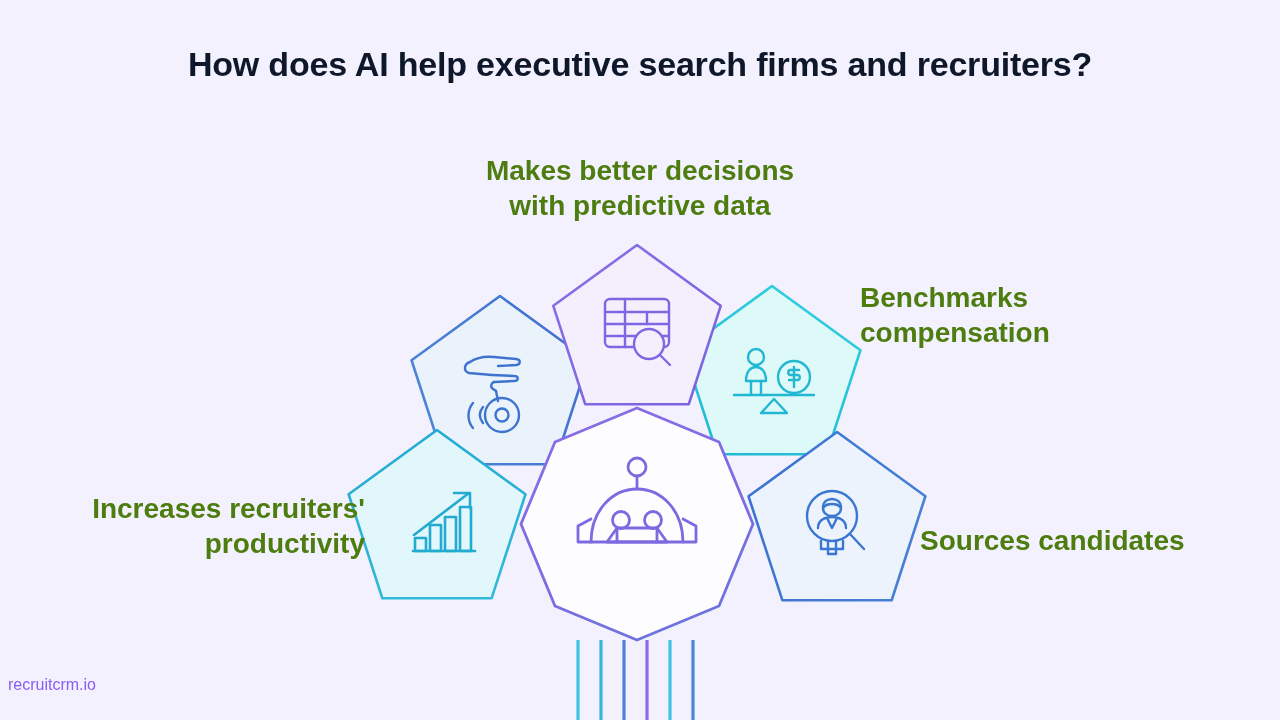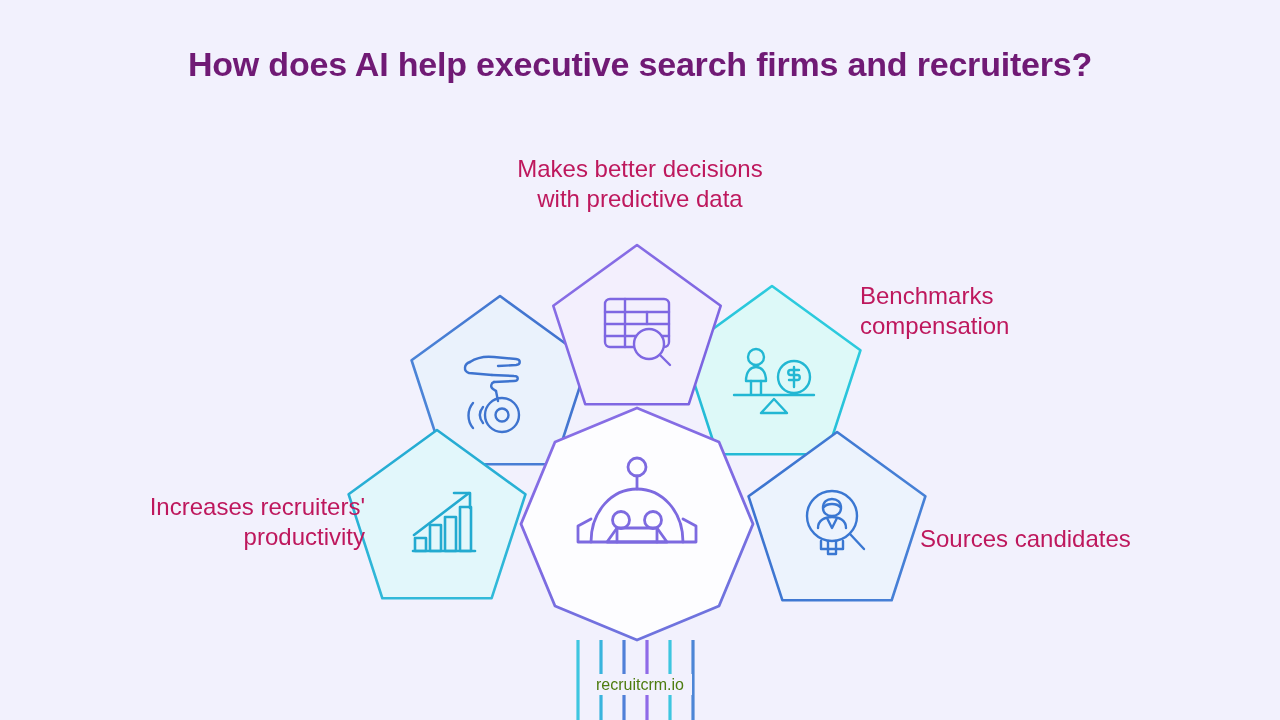--- a/index.html
+++ b/index.html
@@ -21,30 +21,30 @@
     height: 720px;
   }
   .title {
     position: absolute;
     top: 45px;
     left: 0;
     width: 1280px;
     text-align: center;
     font-size: 34px;
     font-weight: bold;
-    color: #701a75;
+    color: #0f172a;
     letter-spacing: -0.2px;
     white-space: nowrap;
   }
   .label {
     position: absolute;
-    color: #be185d;
-    font-size: 24px;
+    color: #4d7c0f;
+    font-size: 28px;
     line-height: 1.24;
-    font-weight: 400;
+    font-weight: 700;
   }
   .label.center { text-align: center; }
   .label.right  { text-align: right; }
   .label.left   { text-align: left; }
 
   #label-decisions {
     top: 154px; left: 390px; width: 500px;
     text-align: center;
   }
   #label-manual {
@@ -61,23 +61,22 @@
   }
   #label-sources {
     top: 524px; left: 920px; width: 330px;
     text-align: left;
   }
   #brand {
     position: absolute;
     top: 676px;
     left: 0;
     width: 1280px;
-    text-align: center;
     font-size: 16px;
-    color: #4d7c0f;
+    color: #8b5cf6;
     z-index: 10;
   }
   #brand span {
     background: #f2f1fd;
     padding: 2px 8px;
   }
   svg.art {
     position: absolute;
     top: 0; left: 0;
     width: 1280px;

